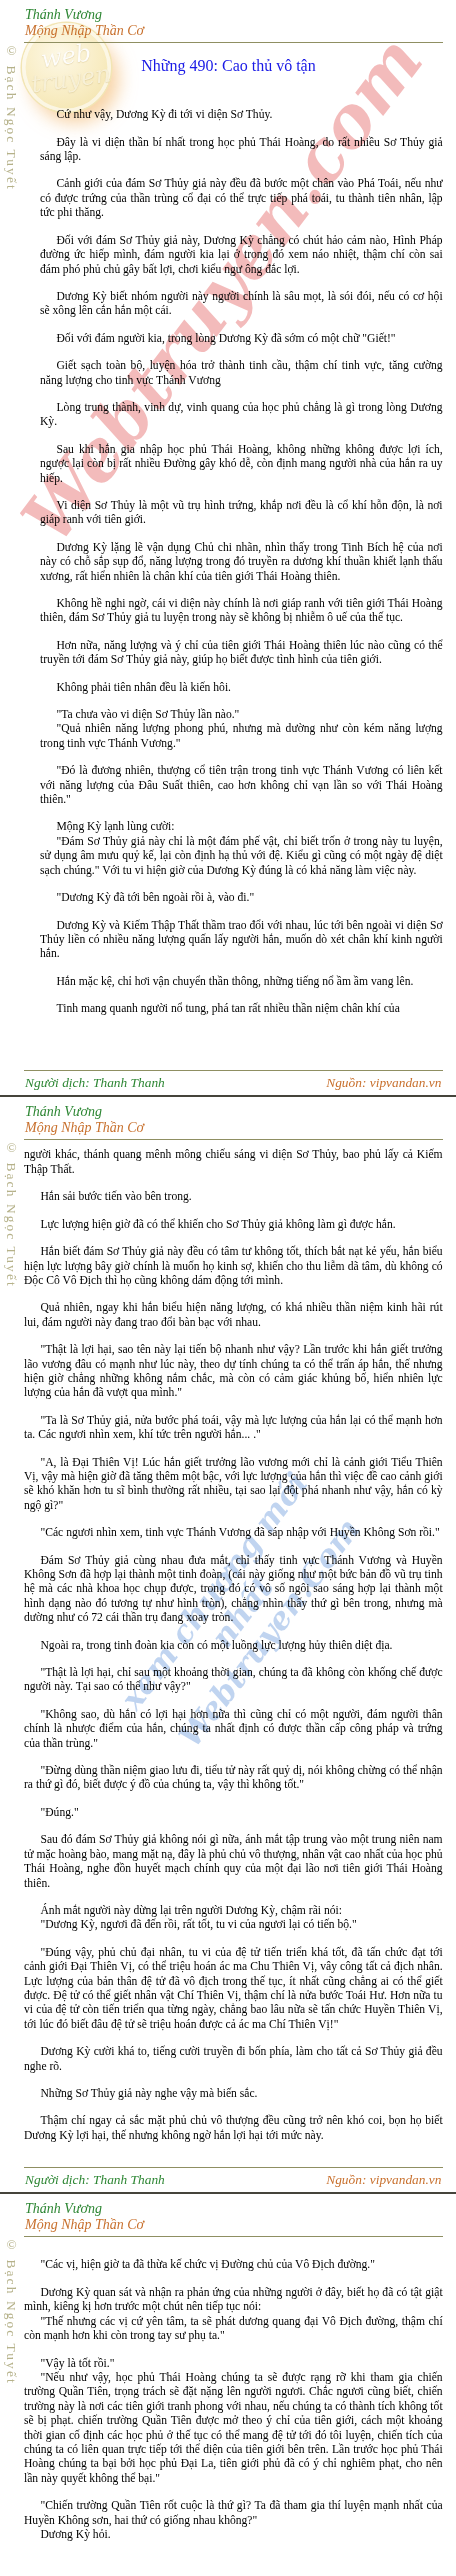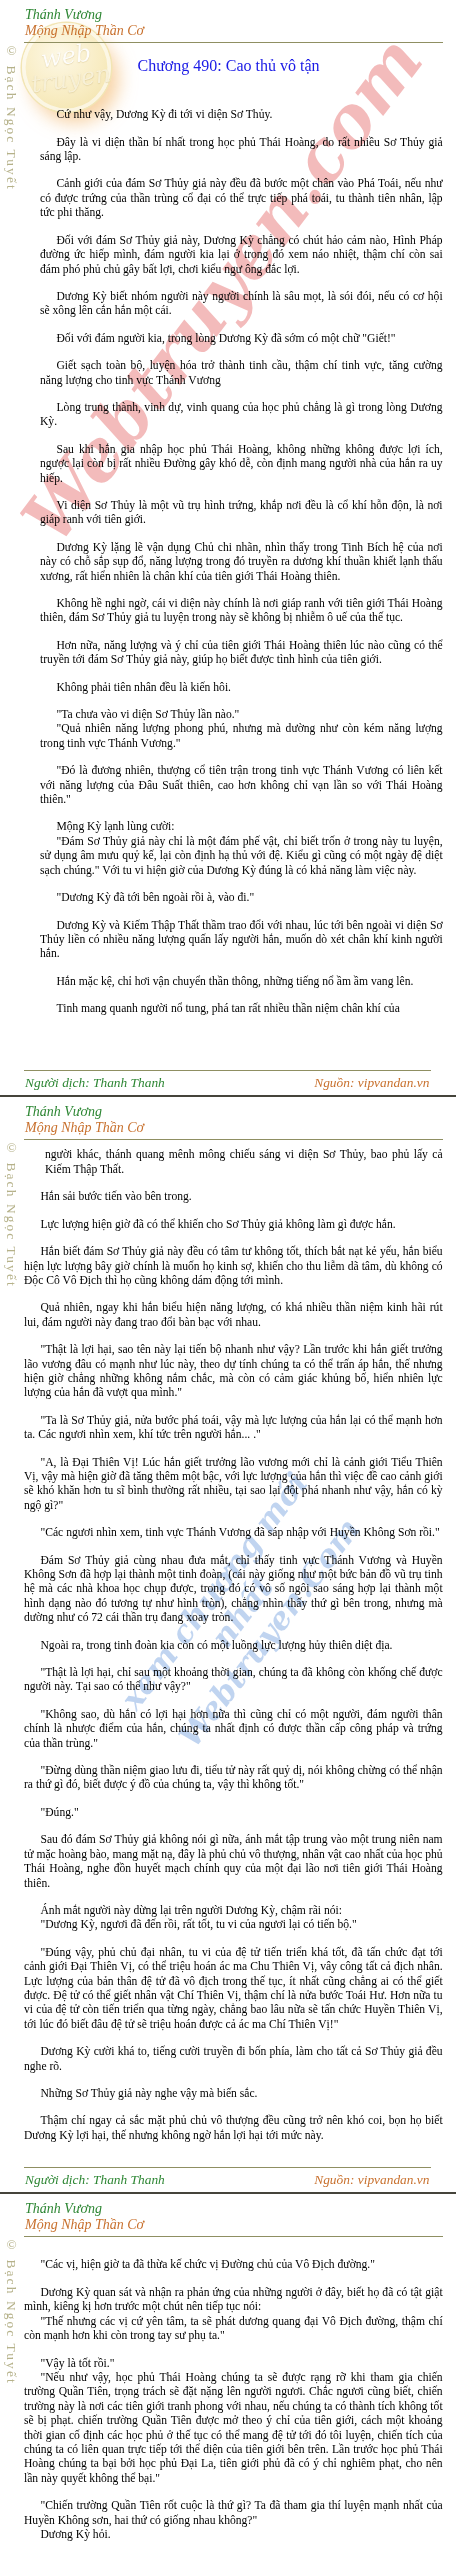--- a/index.html
+++ b/index.html
@@ -26,23 +26,23 @@
 
   .chapter-title{text-align:center;color:var(--chapter-title);font-weight:normal;
     font-size:16px;margin:13.4px 0 0 0;position:relative;z-index:2;}
 
   .body-text{padding:0 14.4px 0 24px;font-size:11.6px;line-height:14.4px;text-align:justify;
     position:relative;z-index:2;}
   #page-1 .body-text{padding-top:20.6px;padding-left:40px;}
   #page-2 .body-text,#page-3 .body-text{padding-top:8.2px;}
   .body-text p{margin:0;text-indent:16.5px;}
   .body-text p.gap{margin-top:13px;}
-  .body-text p.noindent{text-indent:0;margin-left:21px;}
+  .body-text p.noindent{text-indent:0;}
 
-  .page-footer{position:absolute;left:0;right:12px;bottom:4.1px;z-index:2;background:transparent;}
+  .page-footer{position:absolute;left:0;right:0;bottom:4.1px;z-index:2;background:transparent;}
   .page-footer .hrule{margin-bottom:4.1px;}
   .footer-row{display:flex;justify-content:space-between;align-items:baseline;
     padding:0 15.5px 0 25px;font-style:italic;font-size:13.4px;}
   .translator{color:var(--novel-title);}
   .source{color:var(--book-title);}
 
   
   .wm-copyright{position:absolute;left:3.1px;top:43px;writing-mode:vertical-rl;
     font-size:13.4px;letter-spacing:2.1px;color:#b5b189;z-index:1;white-space:nowrap;}
   .wm-diag{position:absolute;transform:translate(-50%,-50%) rotate(-53deg);
@@ -74,21 +74,21 @@
     </div>
     <div class="wm-copyright">© Bạch Ngọc Tuyết</div>
     <div class="wm-diag p1">Webtruyen.com</div>
 
     <header class="page-header">
       <span class="novel-title">Thánh Vương</span>
       <span class="book-title">Mộng Nhập Thần Cơ</span>
     </header>
     <div class="hrule"></div>
 
-    <h1 class="chapter-title">Chương 490: Cao thủ vô tận</h1>
+    <h1 class="chapter-title">Những 490: Cao thủ vô tận</h1>
 
     <div class="body-text">
         <p class="gap">Cứ như vậy, Dương Kỳ đi tới vi diện Sơ Thủy.</p>
         <p class="gap">Đây là vi diện thần bí nhất trong học phủ Thái Hoàng, do rất nhiều Sơ Thủy giả sáng lập.</p>
         <p class="gap">Cảnh giới của đám Sơ Thủy giả này đều đã bước một chân vào Phá Toái, nếu như có được trứng của thần trùng cổ đại có thể trực tiếp phá toái, tu thành tiên nhân, lập tức phi thăng.</p>
         <p class="gap">Đối với đám Sơ Thủy giả này, Dương Kỳ chẳng có chút hảo cảm nào, Hình Pháp đường ức hiếp mình, đám người kia lại ở trong đó xem náo nhiệt, thậm chí còn sai đám phó phủ chủ gây bất lợi, chơi kiểu ngư ông đắc lợi.</p>
         <p class="gap">Dương Kỳ biết nhóm người này người chính là sâu mọt, là sói đói, nếu có cơ hội sẽ xông lên cắn hắn một cái.</p>
         <p class="gap">Đối với đám người kia, trong lòng Dương Kỳ đã sớm có một chữ "Giết!"</p>
         <p class="gap">Giết sạch toàn bộ, luyện hóa trở thành tinh cầu, thậm chí tinh vực, tăng cường năng lượng cho tinh vực Thánh Vương</p>
         <p class="gap">Lòng trung thành, vinh dự, vinh quang của học phủ chẳng là gì trong lòng Dương Kỳ.</p>

